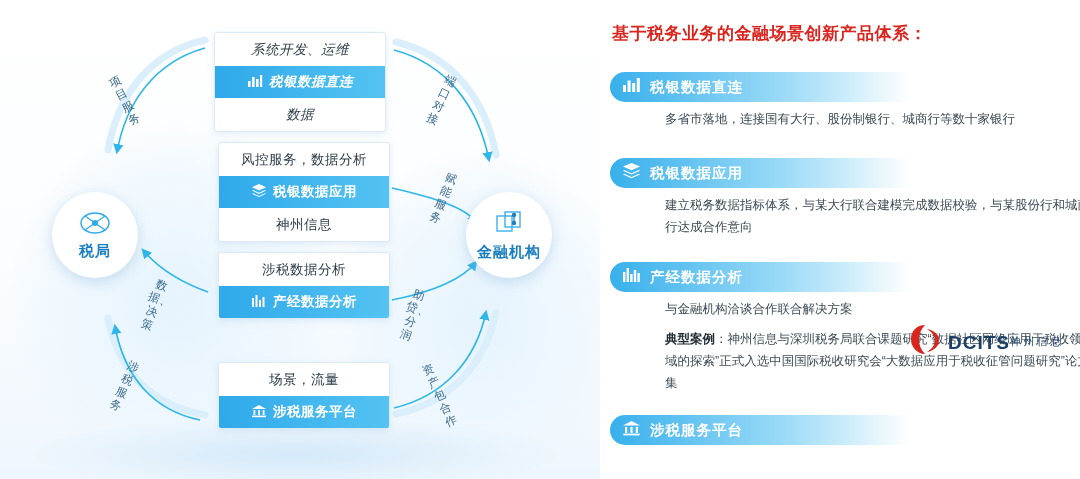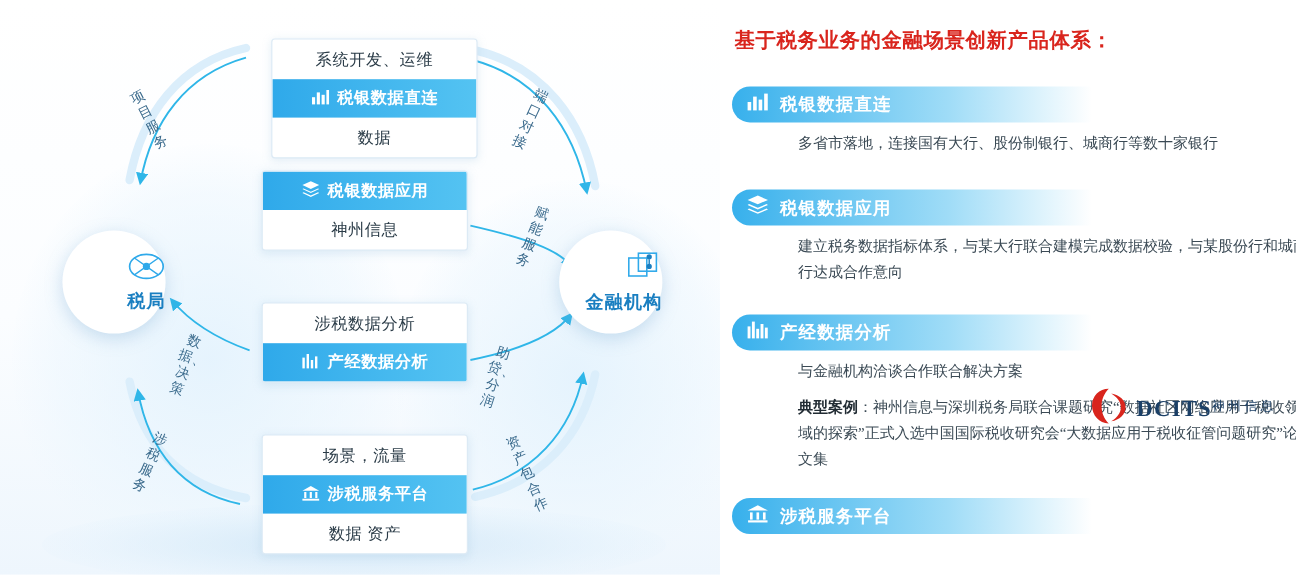--- a/index.html
+++ b/index.html
@@ -51,21 +51,21 @@
   
   .node-circle {
     position: absolute;
     width: 86px;
     height: 86px;
     border-radius: 50%;
     background: #ffffff;
     box-shadow: 0 4px 14px rgba(120,170,210,0.35);
     display: flex;
     flex-direction: column;
-    align-items: flex-end;
+    align-items: center;
     justify-content: center;
   }
   .node-circle .node-icon { margin-bottom: 2px; }
   .node-circle .node-label {
     font-size: 15px;
     font-weight: bold;
     color: #1a7fc1;
     letter-spacing: 1px;
   }
   #node-tax { left: 52px; top: 192px; }
@@ -94,21 +94,21 @@
     color: #ffffff;
     font-size: 13.5px;
     font-weight: bold;
     padding: 7px 4px;
     display: flex;
     align-items: center;
     justify-content: center;
     gap: 6px;
     letter-spacing: 0.5px;
   }
-  #card-1 { left: 226px; top: 32px; }
+  #card-1 { left: 214px; top: 32px; font-style: italic; }
   #card-2 { left: 218px; top: 142px; }
   #card-3 { left: 218px; top: 252px; }
   #card-4 { left: 218px; top: 362px; }
 
   
   .arc-label {
     position: absolute;
     font-size: 11.5px;
     color: #3a6a8c;
     line-height: 14px;
@@ -124,21 +124,20 @@
   #arc-lbl-6 { left: 404px; top: 287px; transform: rotate(18deg); width: 18px;}
   #arc-lbl-7 { left: 432px; top: 360px; transform: rotate(-24deg); }
 
   
   #panel {
     position: absolute;
     left: 600px;
     top: 0;
     width: 480px;
     height: 373px;
-    font-family: Liberation Serif, serif;
   }
   #panel-title {
     position: absolute;
     left: 12px;
     top: 22px;
     font-size: 17px;
     font-weight: bold;
     color: #d9251d;
     letter-spacing: 0.5px;
   }
@@ -277,20 +276,21 @@
             <rect x="9" y="5" width="2.6" height="8" fill="#fff"></rect>
             <rect x="13" y="1" width="2.2" height="12" fill="#fff"></rect>
           </svg>
         </span>
         <span>税银数据直连</span>
       </div>
       <div class="row-bot">数据</div>
     </div>
 
     <div class="card" id="card-2">
+      <div class="row-top">风控服务，数据分析</div>
       <div class="row-mid">
         <span>
           <svg width="16" height="15" viewBox="0 0 16 15">
             <path d="M8,1 L15,4.2 L8,7.4 L1,4.2 z" fill="#fff"></path>
             <path d="M2,7 L8,9.7 L14,7 L15,7.6 L8,10.9 L1,7.6 z" fill="#fff"></path>
             <path d="M2,10.2 L8,12.9 L14,10.2 L15,10.8 L8,14.1 L1,10.8 z" fill="#fff"></path>
           </svg>
         </span>
         <span>税银数据应用</span>
       </div>
@@ -319,21 +319,20 @@
           <svg width="16" height="14" viewBox="0 0 16 14">
             <path d="M8,1 L15,5 L1,5 z" fill="#fff"></path>
             <rect x="2.5" y="6" width="1.8" height="5" fill="#fff"></rect>
             <rect x="7.1" y="6" width="1.8" height="5" fill="#fff"></rect>
             <rect x="11.7" y="6" width="1.8" height="5" fill="#fff"></rect>
             <rect x="1" y="11.6" width="14" height="1.6" fill="#fff"></rect>
           </svg>
         </span>
         <span>涉税服务平台</span>
       </div>
-      <div class="row-bot">数据 资产</div>
     </div>
 
     <div class="arc-label" id="arc-lbl-1">项目服务</div>
     <div class="arc-label" id="arc-lbl-2">数据、决策</div>
     <div class="arc-label" id="arc-lbl-3">涉税服务</div>
     <div class="arc-label" id="arc-lbl-4">端口对接</div>
     <div class="arc-label" id="arc-lbl-5">赋能服务</div>
     <div class="arc-label" id="arc-lbl-6">助贷、分润</div>
     <div class="arc-label" id="arc-lbl-7">资产包合作</div>
   </div>

